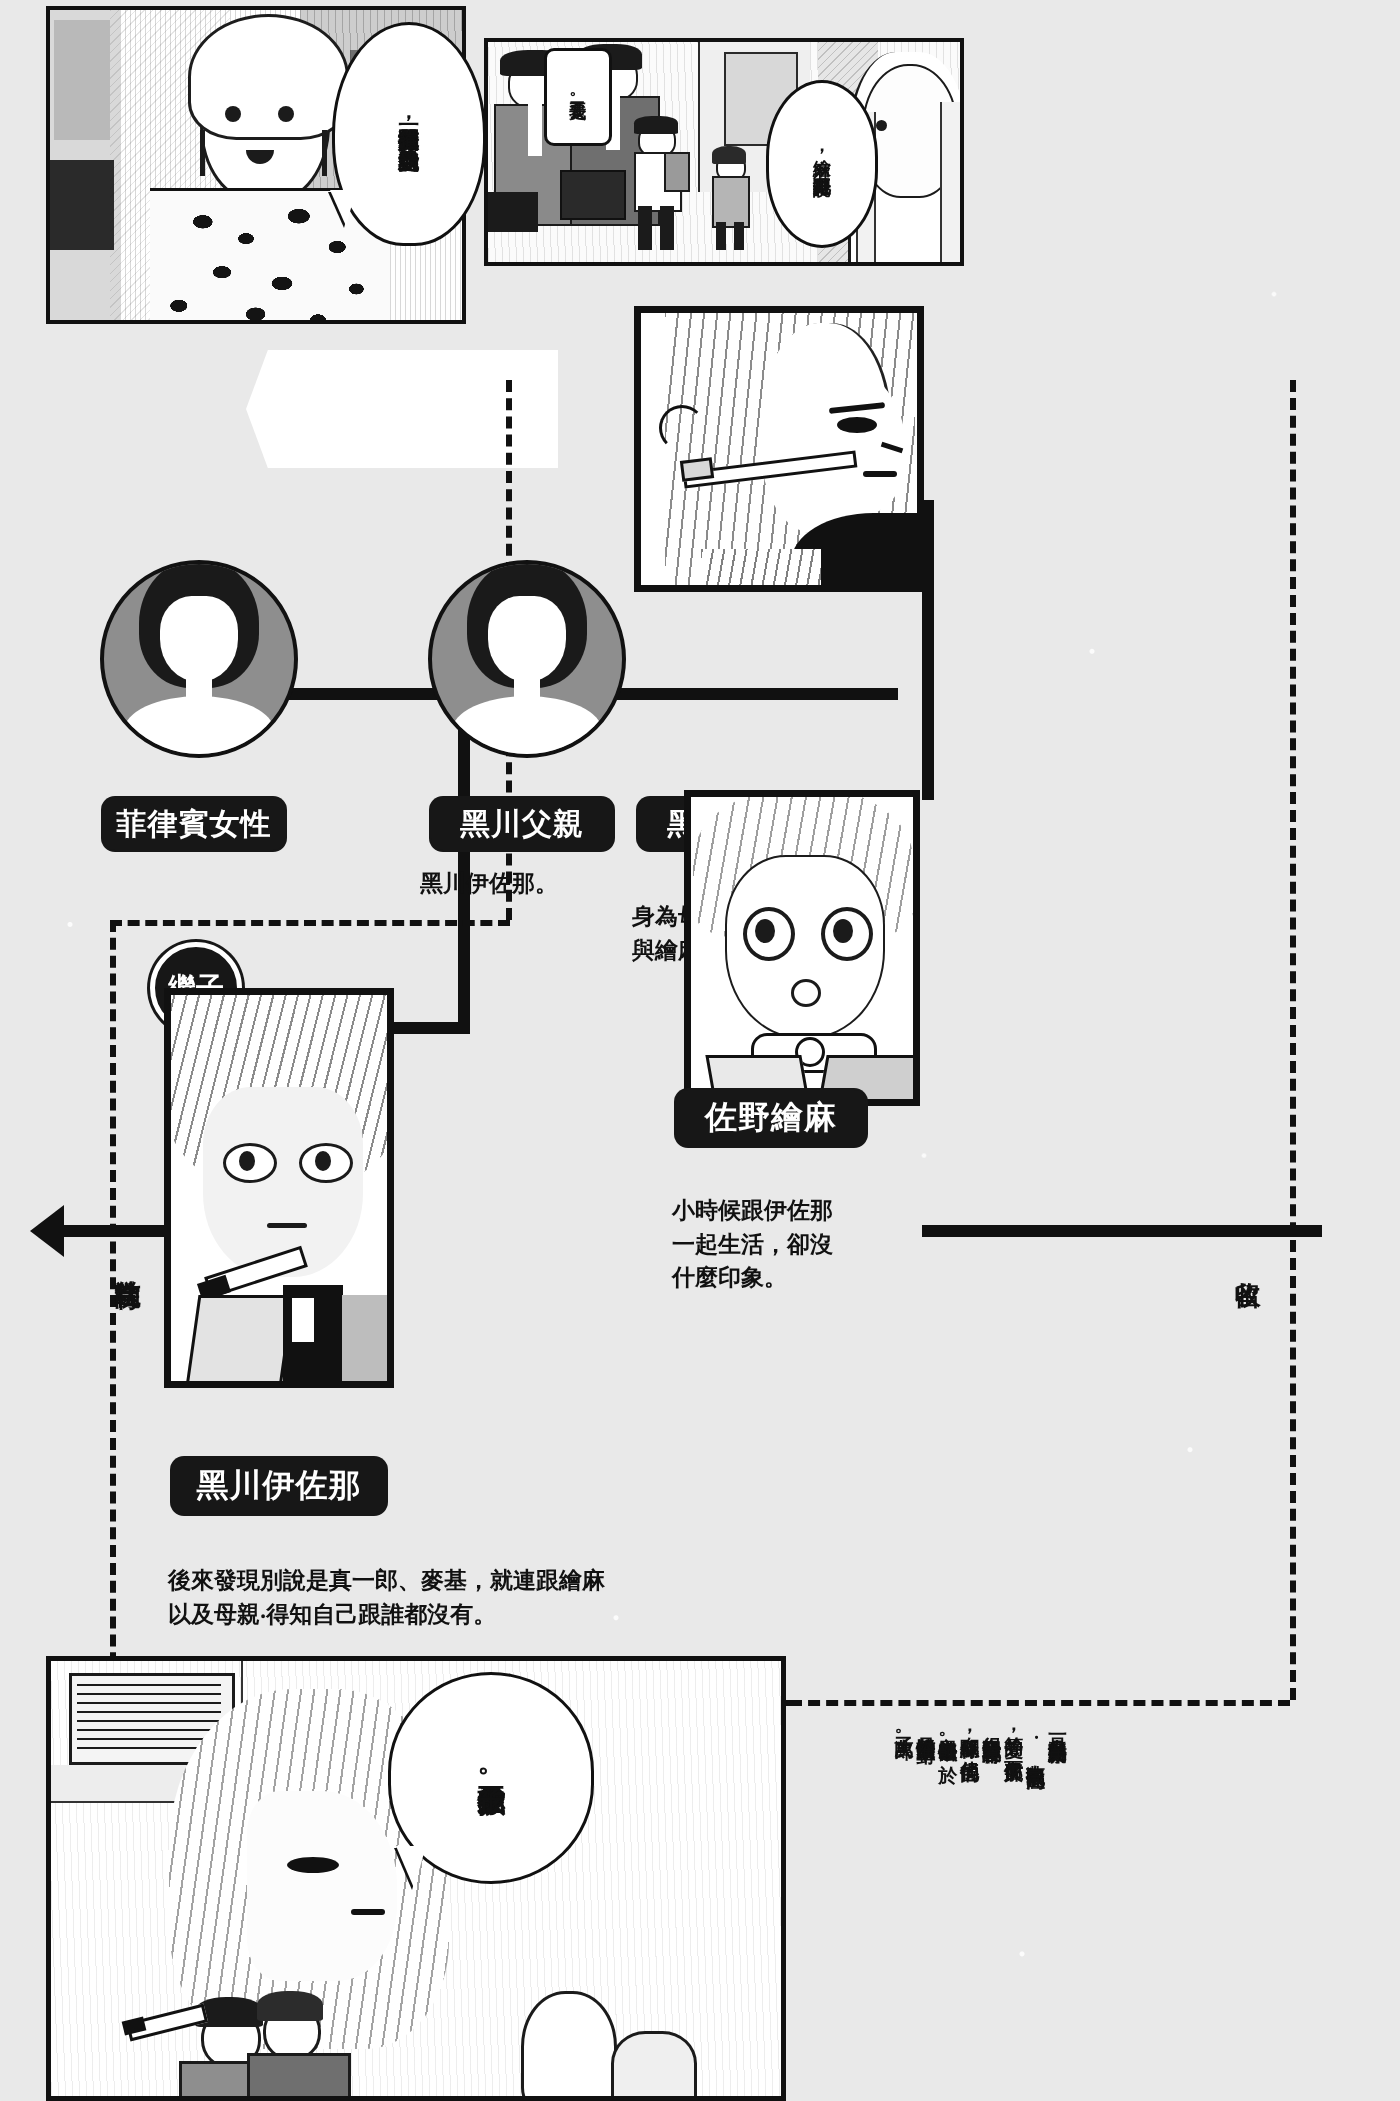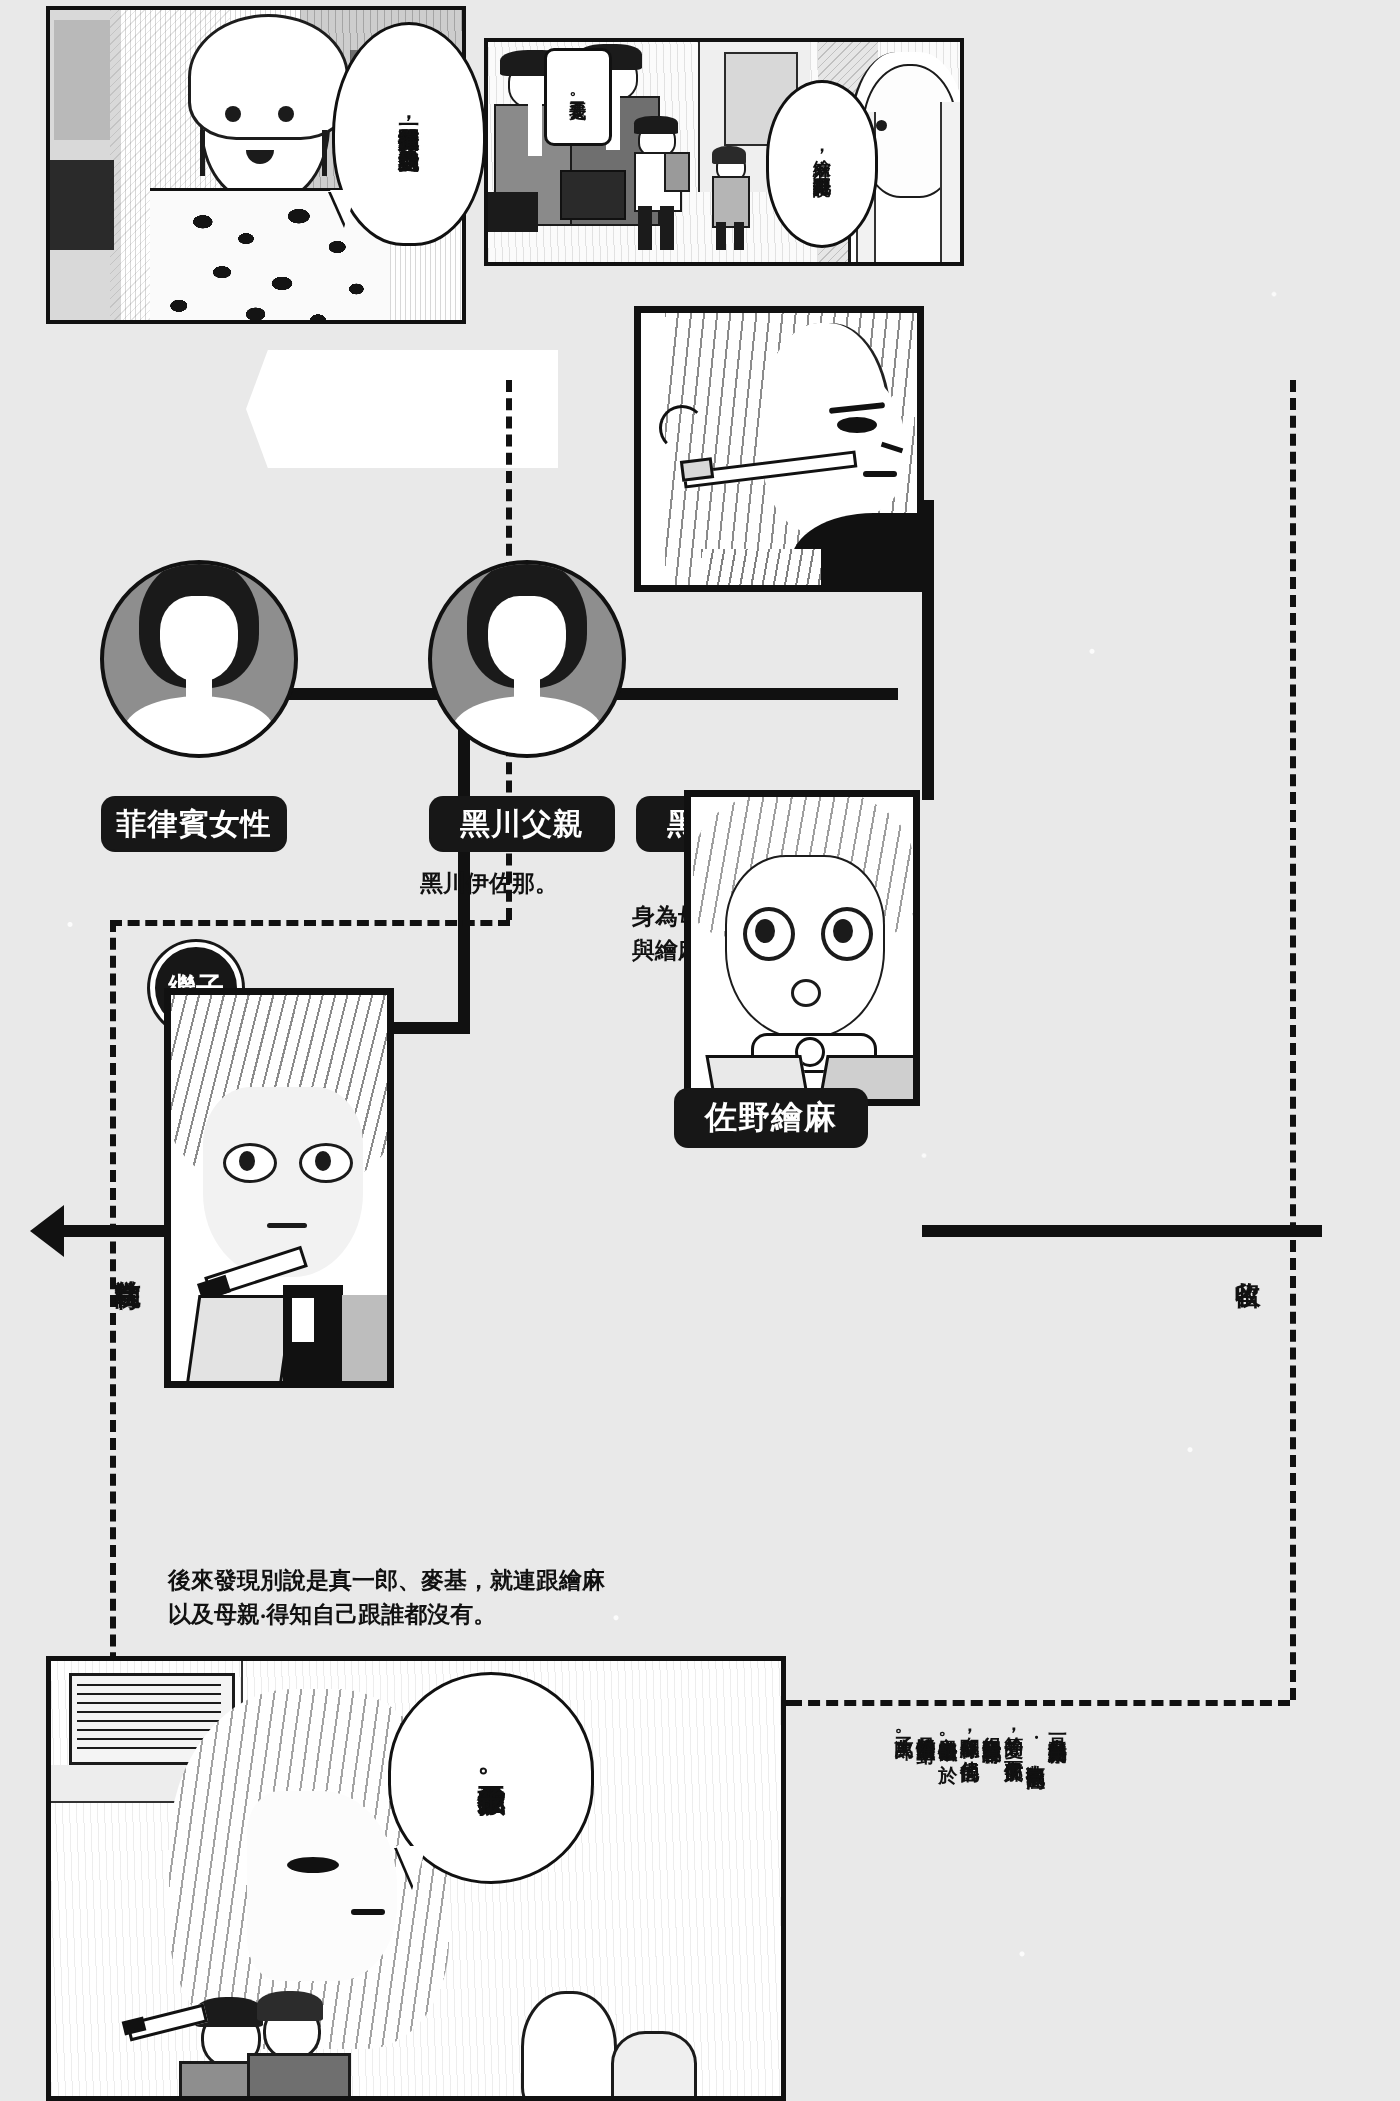--- a/index.html
+++ b/index.html
@@ -290,20 +290,23 @@
     <div style="position:absolute;left:96px;top:228px;width:40px;height:5px;background:#1b1b1b;border-radius:4px;"></div>
 
     <div style="position:absolute;left:34px;top:266px;width:96px;height:16px;background:#fff;border:3px solid #111;transform:rotate(-18deg);"></div>
     <div style="position:absolute;left:28px;top:284px;width:30px;height:18px;background:#111;transform:rotate(-18deg);"></div>
 
     <div style="position:absolute;left:20px;top:300px;width:90px;height:100px;background:#e3e3e3;border:3px solid #111;transform:skewX(-8deg);"></div>
     <div style="position:absolute;left:112px;top:290px;width:60px;height:110px;background:#111;"></div>
     <div style="position:absolute;left:168px;top:300px;width:62px;height:100px;background:#bdbdbd;border-left:3px solid #111;"></div>
     <div style="position:absolute;left:118px;top:300px;width:22px;height:44px;background:#fff;border:3px solid #111;"></div>
   </div>
+  <div class="namebadge" style="left:172px;top:1458px;width:214px;height:56px;font-size:32px;">
+    <span>黑川伊佐那</span>
+  </div>
   <div class="desc" style="left:168px;top:1530px;width:620px;font-size:23px;white-space:pre-line;">
     <span>後來發現別說是真一郎、麥基，就連跟繪麻
 以及母親‧得知自己跟誰都沒有。</span>
   </div>
 
   <div class="vlabel" style="left:112px;top:1260px;font-size:26px;">
     <span>送往育幼院</span>
   </div>
 
   <div class="panel" style="left:684px;top:790px;width:236px;height:316px;border-width:7px;">
@@ -322,20 +325,25 @@
 
     <div style="position:absolute;left:100px;top:182px;width:24px;height:22px;border:3px solid #1b1b1b;border-radius:50%;background:#fff;"></div>
 
     <div style="position:absolute;left:60px;top:236px;width:120px;height:34px;background:#fff;border:3px solid #111;border-radius:16px;"></div>
     <div style="position:absolute;left:104px;top:240px;width:24px;height:24px;background:#fff;border:3px solid #111;border-radius:50%;"></div>
     <div style="position:absolute;left:20px;top:258px;width:90px;height:58px;background:#e9e9e9;border:3px solid #111;transform:skewX(10deg);"></div>
     <div style="position:absolute;left:130px;top:258px;width:92px;height:58px;background:#cfcfcf;border:3px solid #111;transform:skewX(-10deg);"></div>
   </div>
   <div class="namebadge" style="left:676px;top:1090px;width:190px;height:56px;font-size:32px;">
     <span>佐野繪麻</span>
+  </div>
+  <div class="desc" style="left:672px;top:1160px;width:260px;font-size:23px;white-space:pre-line;">
+    <span>小時候跟伊佐那
+一起生活，卻沒
+什麼印象。</span>
   </div>
 
   <div class="vlabel" style="left:1232px;top:1262px;font-size:26px;">
     <span>收留</span>
   </div>
 
   <div class="panel" style="left:46px;top:1656px;width:740px;height:445px;border-width:5px;">
     <div style="position:absolute;inset:0;background:#fff;"></div>
     <div class="hatch2" style="opacity:.35"></div>
 

